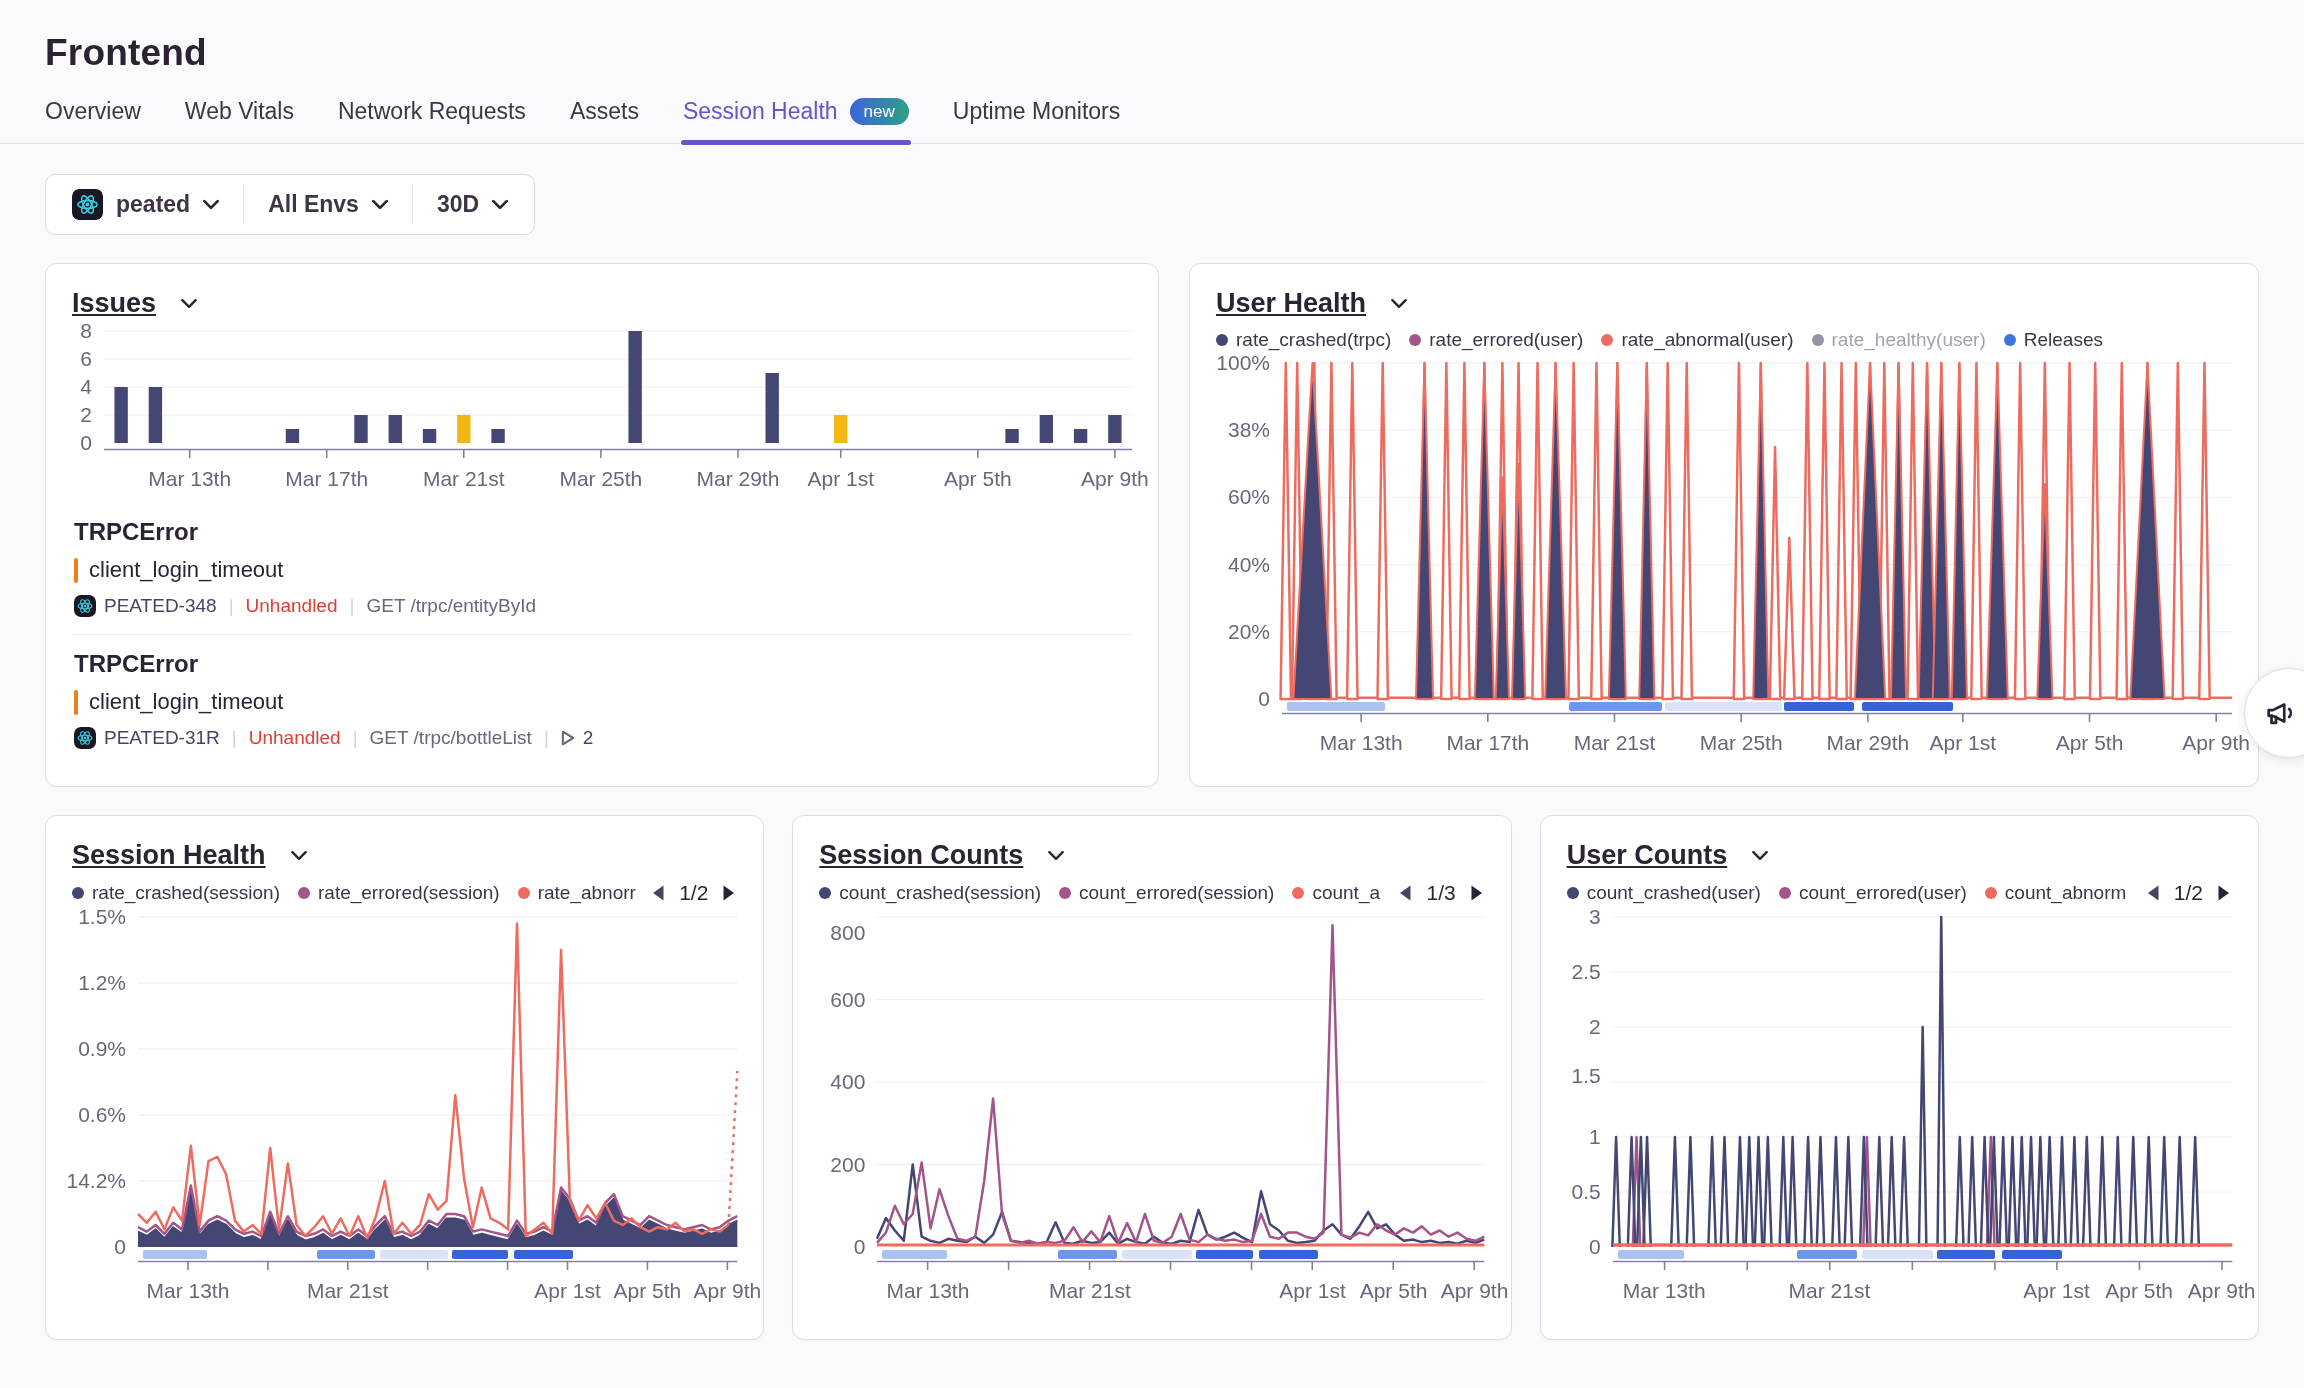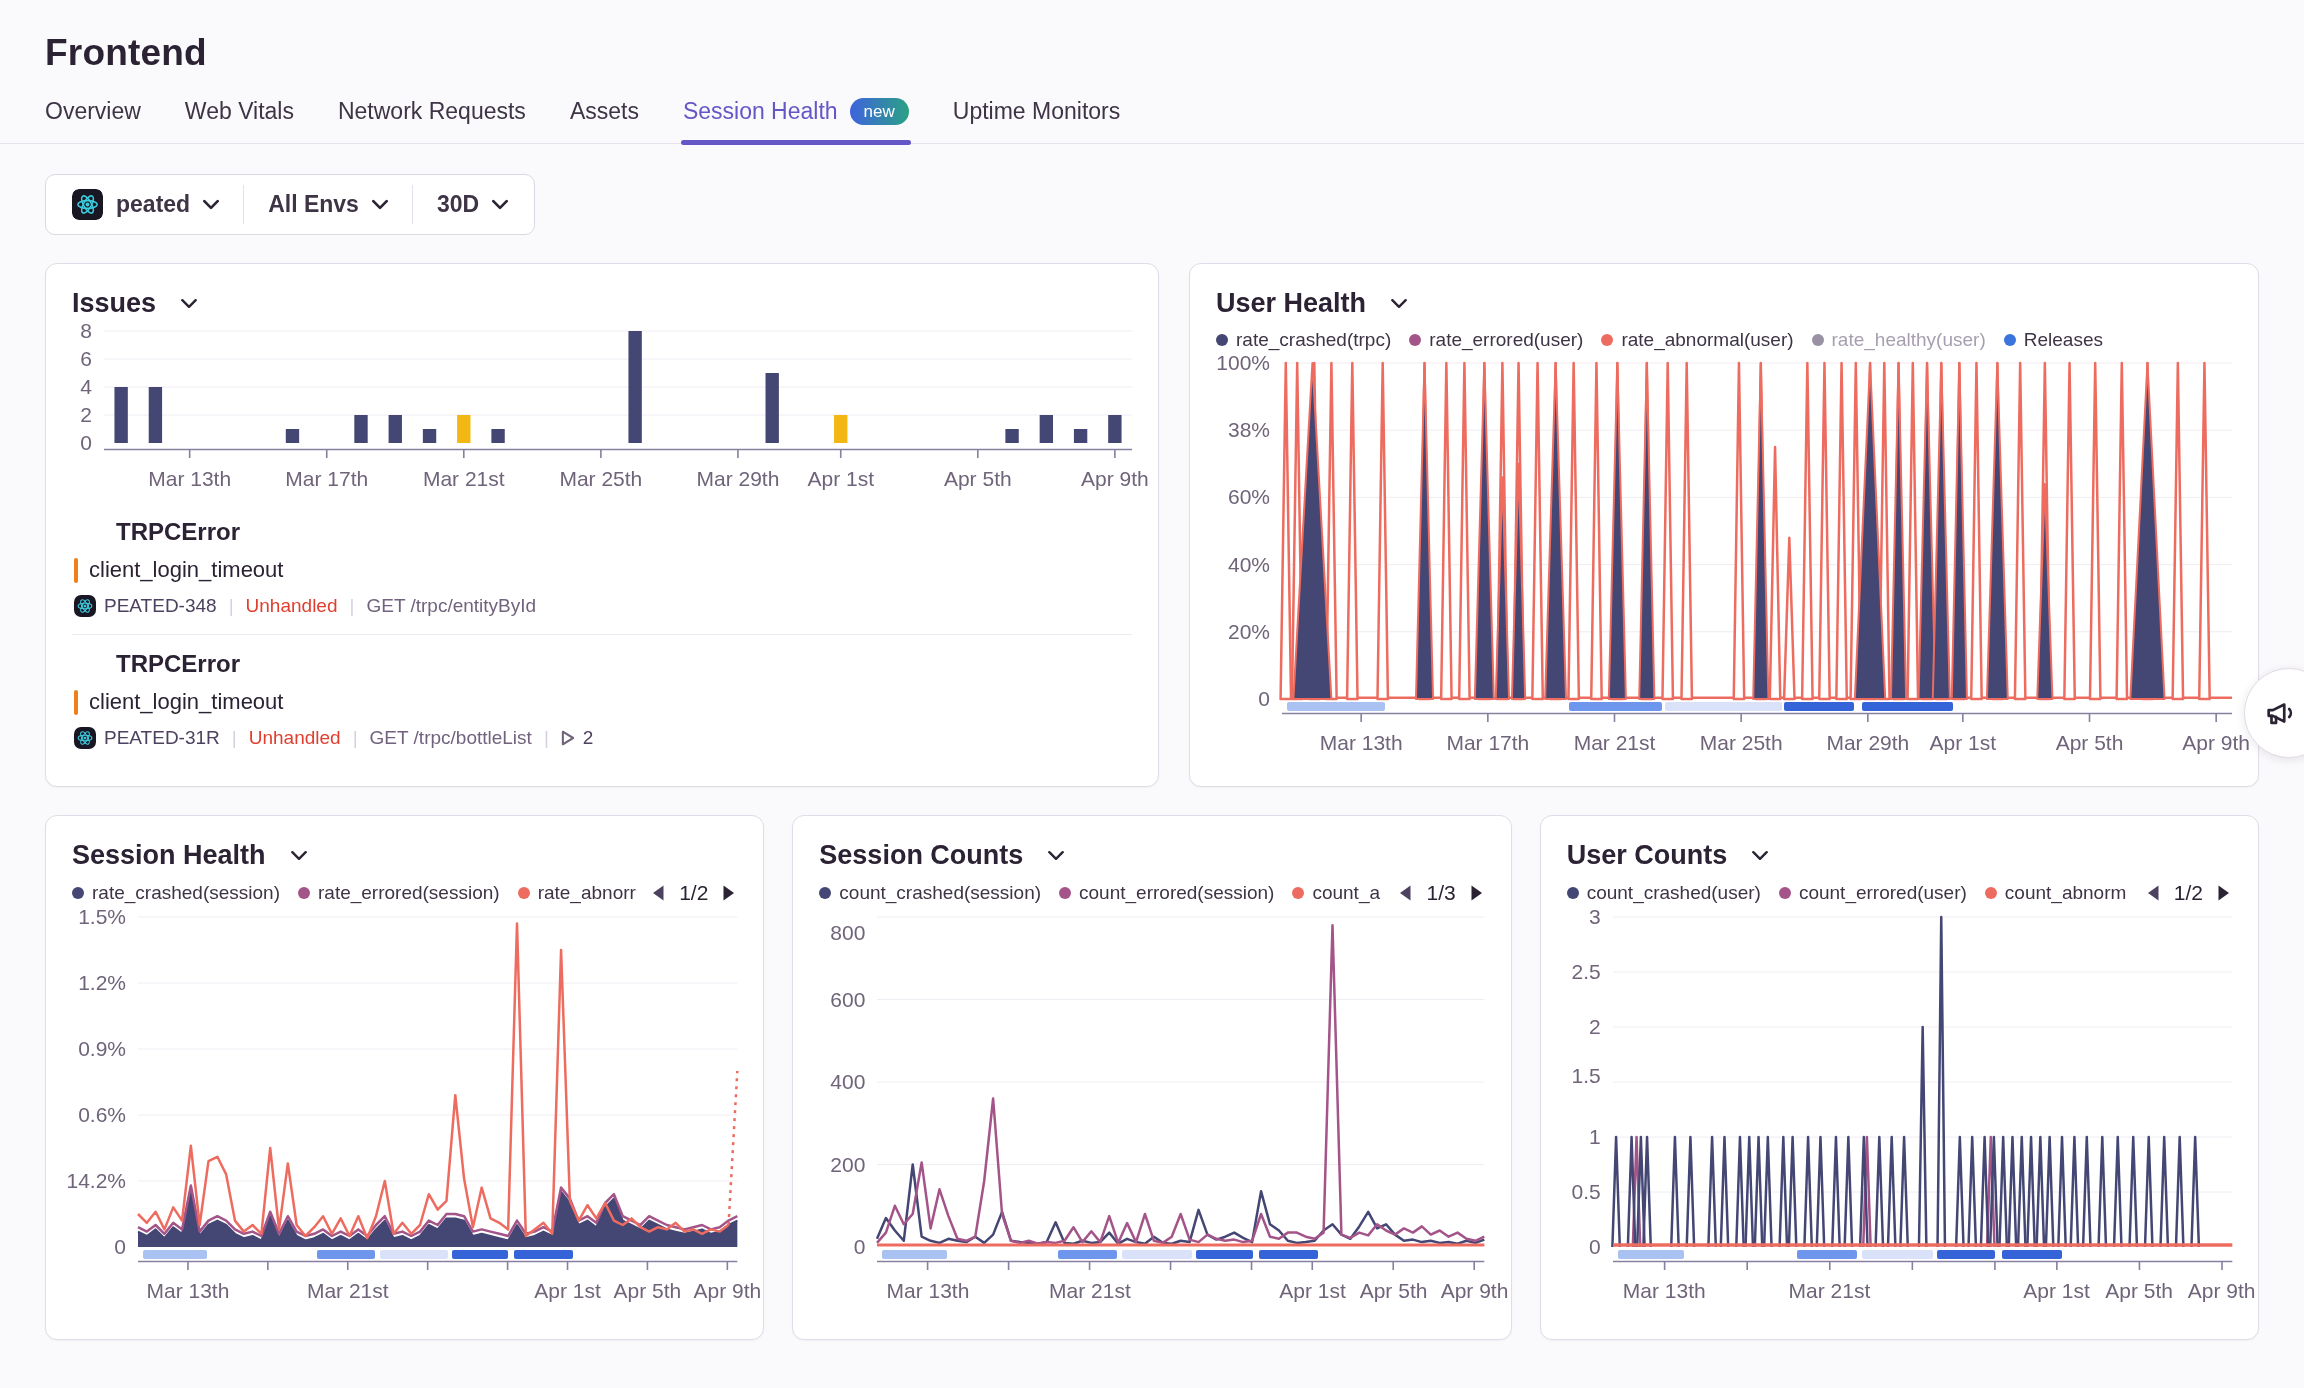--- a/index.html
+++ b/index.html
@@ -53,21 +53,21 @@
   
   .row1{display:grid;grid-template-columns:1114px 1fr;gap:30px;margin:28px 45px 0 45px;}
   .row2{display:grid;grid-template-columns:repeat(3,1fr);gap:28px;margin:28px 45px 45px 45px;}
   .panel{
     background:#fff;border:1px solid #E2DBE8;border-radius:12px;
     padding:24px 26px;box-shadow:0 1px 2px rgba(43,34,51,.04);
     display:flex;flex-direction:column;min-width:0;
   }
   .row1 .panel{height:524px;box-sizing:border-box;}
   .row2 .panel{height:525px;box-sizing:border-box;}
-  .phead{display:flex;align-items:center;gap:25px;}
+  .phead{display:flex;align-items:center;gap:25px;text-decoration:underline;}
   .phead h2{margin:0;font-size:27px;font-weight:700;color:#2B2233;cursor:pointer;}
   .lgrow{display:flex;align-items:center;margin-top:10px;}
   .legend{display:flex;align-items:center;flex:1;min-width:0;overflow:hidden;white-space:nowrap;}
   .lg-item{display:inline-flex;align-items:center;gap:8px;margin-right:18px;cursor:pointer;}
   .lg-dot{width:12px;height:12px;border-radius:50%;flex:none;}
   .lg-label{font-size:19px;color:#3E3446;}
   .pager{display:flex;align-items:center;gap:14px;flex:none;margin-left:12px;font-size:21px;color:#2B2233;}
   .pager svg{width:15px;height:18px;cursor:pointer;}
 
   
@@ -81,21 +81,21 @@
   .rel div{position:absolute;top:0;height:9px;border-radius:2px;cursor:pointer;}
   .rel-space{height:5px;}
   svg.xaxis{display:block;width:100%;height:12px;overflow:visible;}
   .xlab{position:relative;height:30px;margin-top:7px;}
   .xlab span{position:absolute;transform:translateX(-50%);font-size:21px;color:#6F6479;white-space:nowrap;}
 
   
   .ilist{margin-top:6px;display:flex;flex-direction:column;}
   .irow{padding:15px 2px 17px 2px;}
   .irow + .irow{border-top:1px solid #EDE8F1;}
-  .itype{font-size:24px;font-weight:700;color:#2B2233;cursor:pointer;margin-left:42px;}
+  .itype{font-size:24px;font-weight:700;color:#2B2233;cursor:pointer;}
   .imsg{display:flex;align-items:center;margin-top:11px;cursor:pointer;}
   .imsg .bar{width:4px;height:25px;background:#EE8019;border-radius:2px;margin-right:11px;flex:none;}
   .imsg .txt{font-size:22px;color:#2B2233;}
   .imeta{display:flex;align-items:center;gap:12px;margin-top:12px;font-size:19px;color:#71637E;}
   .imeta .sid{color:#4D4160;display:flex;align-items:center;gap:8px;}
   .imeta .sep{color:#D8D0DF;}
   .unhandled{color:#E03E2F;font-weight:500;}
   .replay{display:flex;align-items:center;gap:8px;color:#4D4160;}
   .replay svg{width:14px;height:16px;}
 

